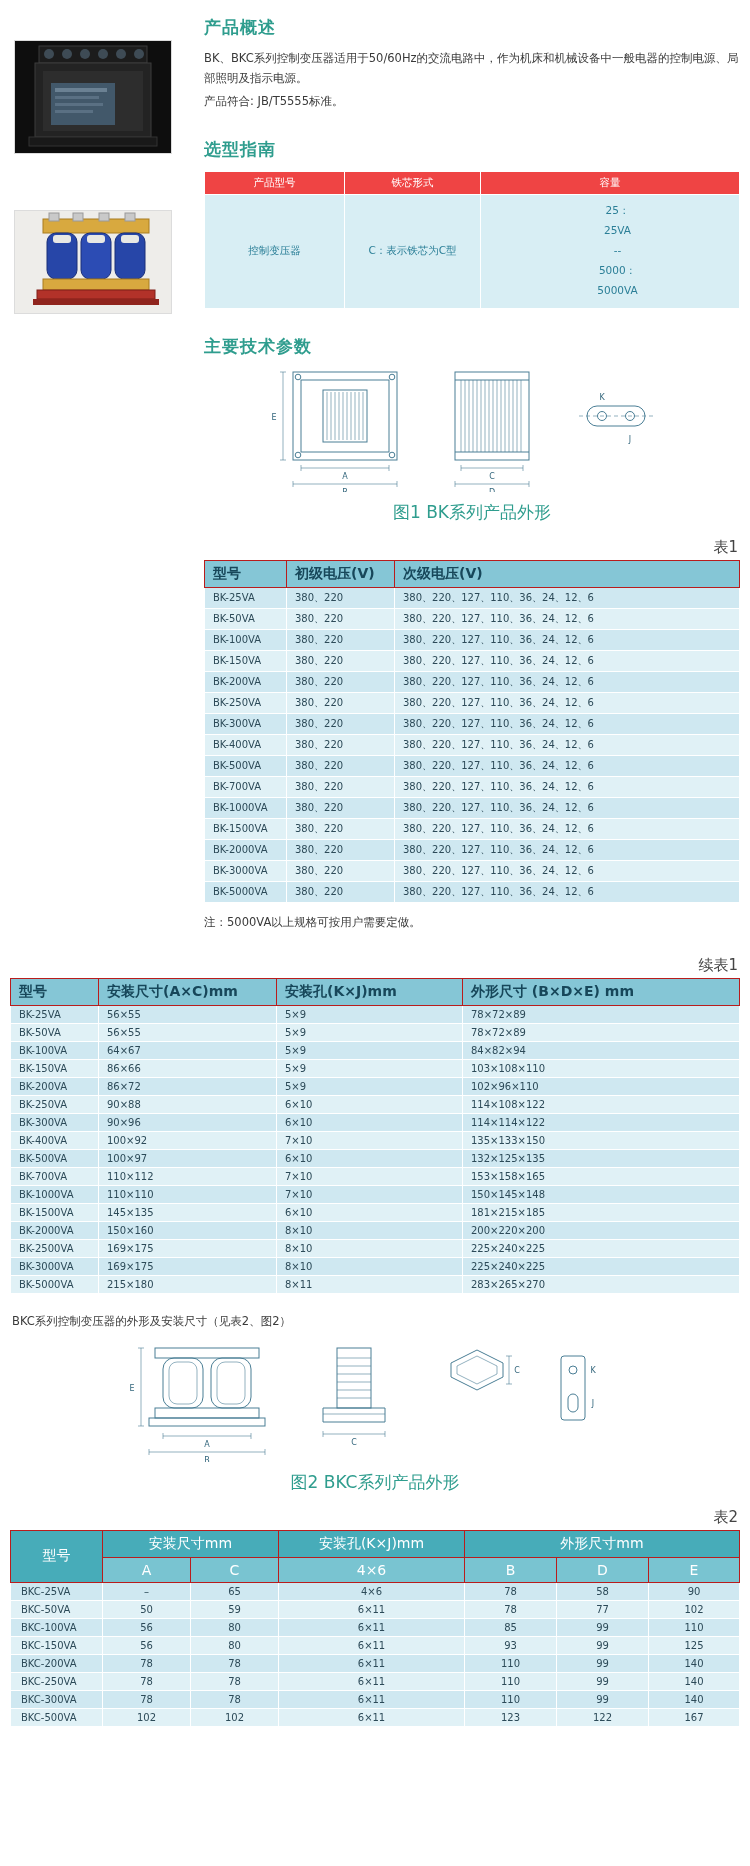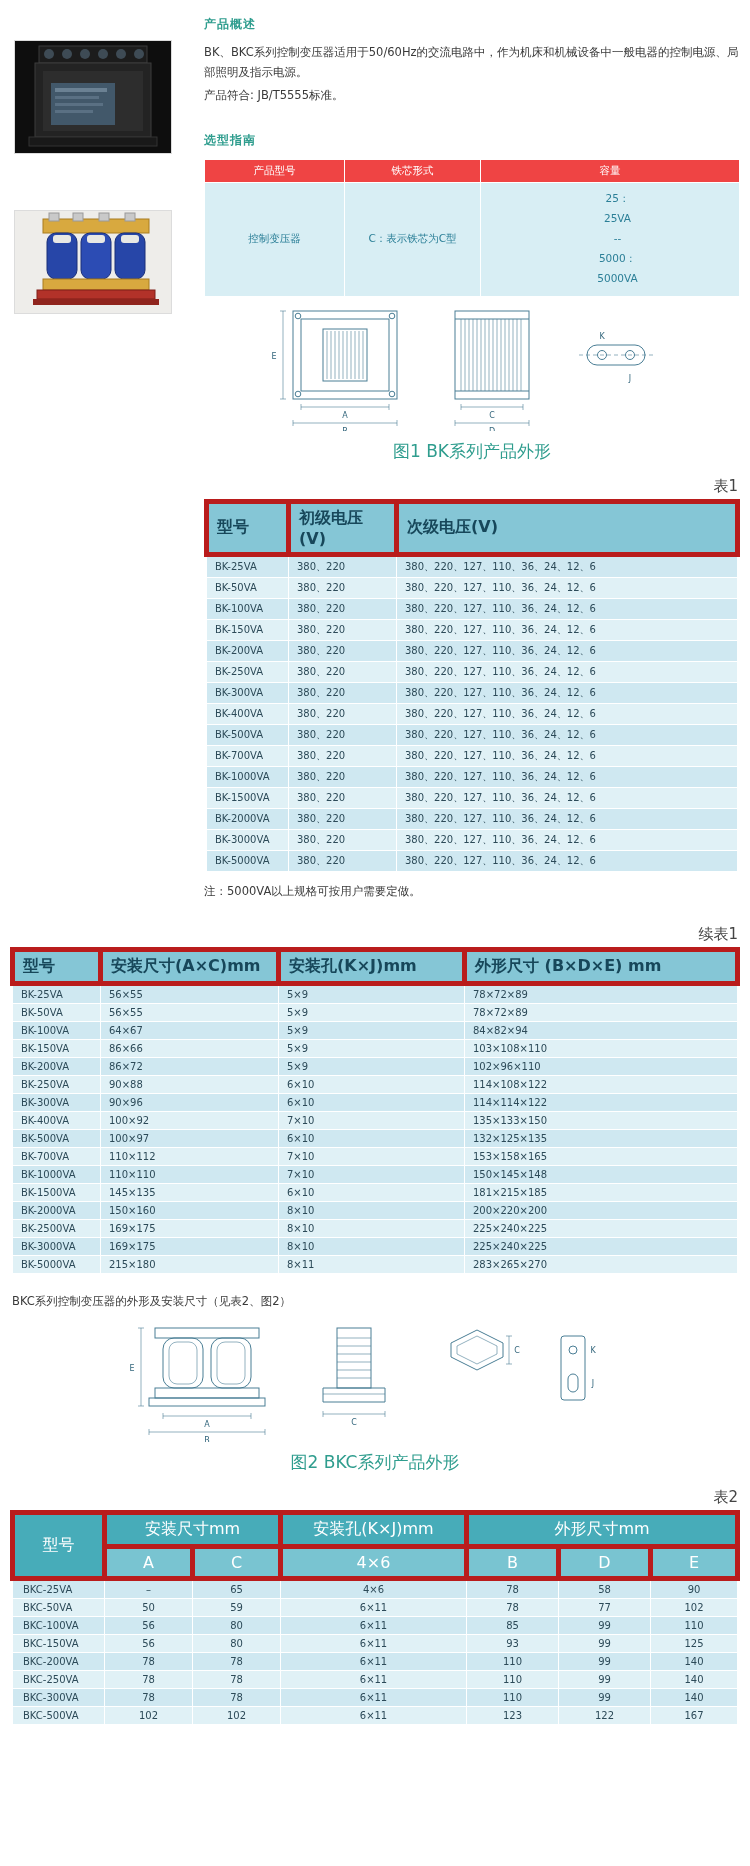--- a/index.html
+++ b/index.html
@@ -6,38 +6,38 @@
   html,body { margin:0; padding:0; background:#f7f7f7; }
   body { font-family:"DejaVu Sans","Liberation Sans",sans-serif; color:#333; }
   .page { width:750px; min-height:1866px; margin:0 auto; background:#ffffff; padding:14px 10px 60px; }
 
   .top { display:flex; gap:16px; }
   .photos { flex:0 0 178px; padding-top:26px; }
   .photo { width:158px; margin:0 0 56px 4px; border:1px solid #dcdcdc; background:#fff; }
   .photo svg { display:block; }
   .content { flex:1; min-width:0; }
 
-  h2.sec { color:#2f9d8e; font-size:12px; font-weight:bold; margin:2px 0 10px; letter-spacing:1px; }
+  h2.sec { color:#2f9d8e; font-size:17px; font-weight:bold; margin:2px 0 10px; letter-spacing:1px; }
   h2.mt { margin-top:26px; }
   .para { font-size:11.5px; line-height:1.7; color:#3a3a3a; margin:0 0 4px; }
   .note { margin-top:10px; }
   .bkc  { margin:18px 0 0 2px; }
   .tag  { font-size:15px; color:#444; text-align:right; margin:14px 2px 3px; }
 
   
   table.sel { width:100%; border-collapse:collapse; margin-top:2px; }
   table.sel th, table.sel td { border:1px solid #ffffff; font-size:10.5px; }
   .sel tr.h1 th { background:#35a2a6; color:#fff; font-weight:normal; height:21px; text-align:center; }
   .sel tr.h2 td { background:#ef4444; color:#fff; height:23px; text-align:center; }
   .sel tr.bodyrow td { background:#d8eef4; color:#2b7f97; height:114px; text-align:center; vertical-align:middle; }
   .sel td.cap { text-align:left; padding-left:16px; white-space:pre-line; line-height:1.9; }
 
   
   table.data { width:100%; border-collapse:collapse; }
-  table.data th { background:#85c6d6; color:#17475a; font-size:16px; font-weight:bold; text-align:left; padding:4px 8px; border:5px solid #b91c1c; }
+  table.data th { background:#85c6d6; color:#17475a; font-size:14px; font-weight:bold; text-align:left; padding:4px 8px; border:1px solid #b91c1c; }
   table.data td { font-size:10px; color:#2c4a58; padding:3px 8px; border:1px solid #fff; }
   table.data tbody tr:nth-child(odd) td  { background:#cfe8f1; }
   table.data tbody tr:nth-child(even) td { background:#e0f1f6; }
 
   
   table.data2 th { color:#fff; font-weight:normal; text-align:center; padding:4px 12px; }
   .data2 tr.t2h1 th { background:#47acb9; }
   .data2 tr.t2h2 th { background:#79c4d1; }
   .data2 th.model2 { background:#47acb9; }
   table.data2 tbody td { text-align:center; }
@@ -127,20 +127,21 @@
           <td>C：表示铁芯为C型</td>
           <td class="cap">25：
 25VA
 --
 5000：
 5000VA</td>
         </tr>
       </tbody>
         </table>
 
+      <h2 class="sec mt">主要技术参数</h2>
 
       <div class="fig">
         <svg class="lineart" width="430" height="124" viewBox="0 0 430 124">
           <g transform="translate(36,4)">
             <rect x="0" y="0" width="104" height="88"></rect>
             <rect x="8" y="8" width="88" height="72"></rect>
             <rect x="30" y="18" width="44" height="52"></rect>
             <path class="thin" d="M34 20V68M38 20V68M42 20V68M46 20V68M50 20V68M54 20V68M58 20V68M62 20V68M66 20V68M70 20V68"></path>
             <circle cx="5" cy="5" r="2.8"></circle>
               <circle cx="99" cy="5" r="2.8"></circle>

